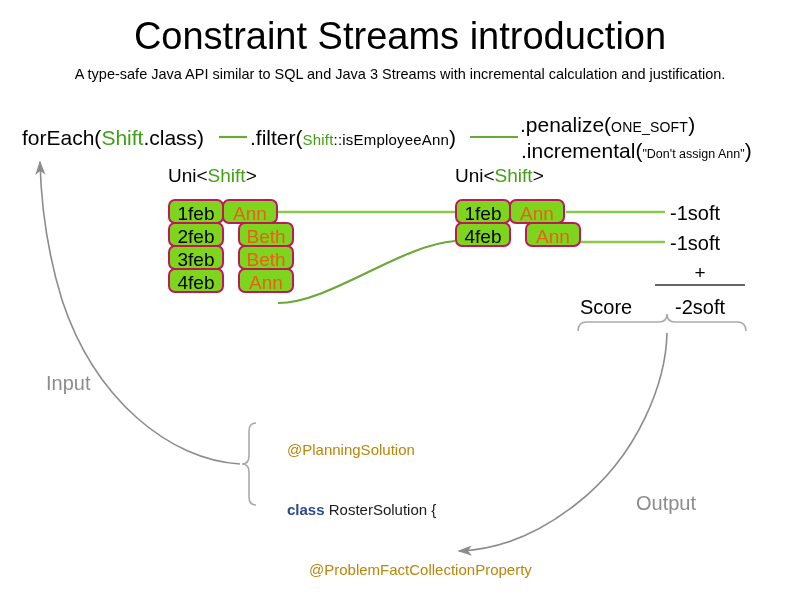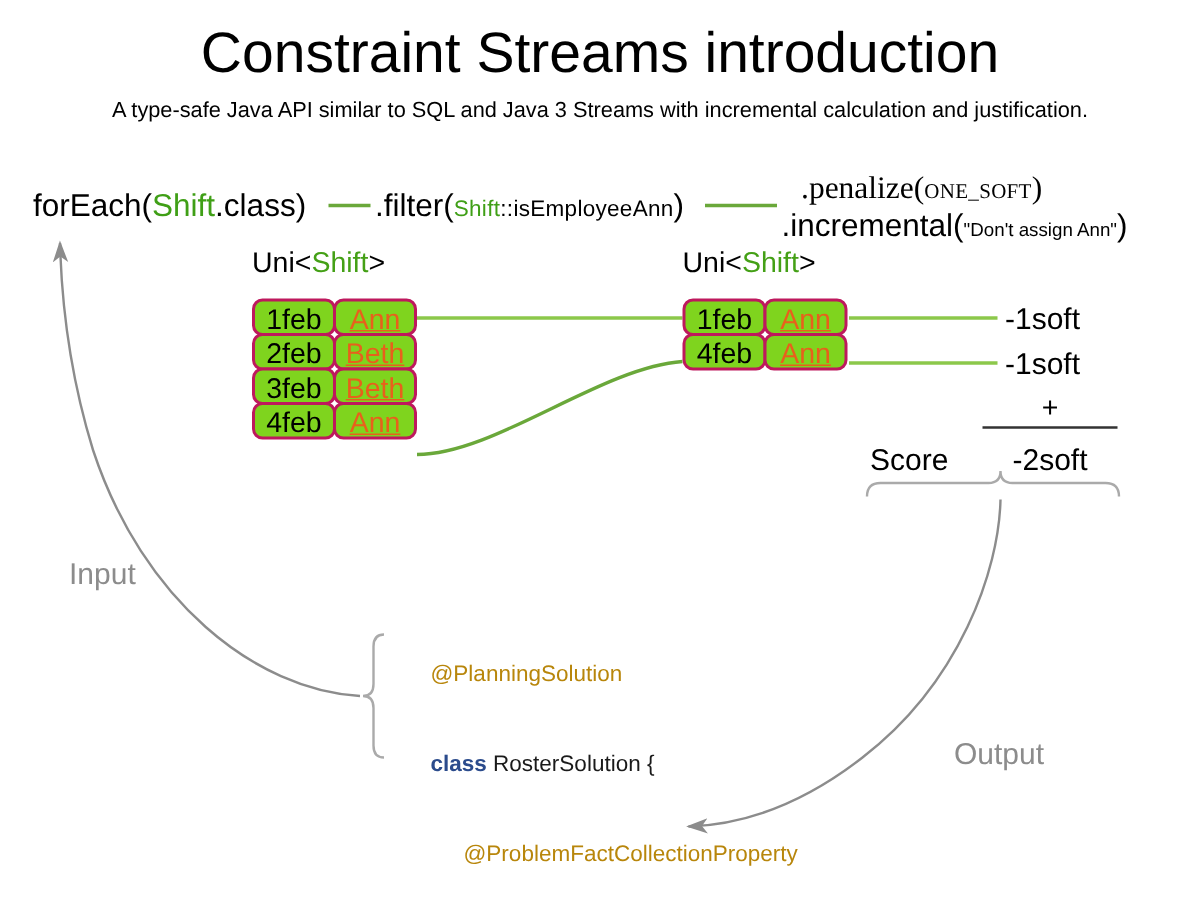--- a/index.html
+++ b/index.html
@@ -46,21 +46,21 @@
 
   
   .pipe-text { font-size: 21px; color: #000; white-space: nowrap; }
   .green { color: #3f9f16; }
   .green-bright { color: #44a016; }
   .small-caps { font-size: 14px; letter-spacing: .2px; }
   .small-str { font-size: 12.5px; }
 
   #foreach-node { left: 22px; top: 126px; }
   #filter-node { left: 250px; top: 126px; }
-  #penalize-node { left: 534px; top: 113px; font-family: Liberation Serif, serif; }
+  #penalize-node { left: 520px; top: 113px; }
   #asconstraint-node { left: 521px; top: 139px; }
 
   .uni-label { font-size: 19px; color: #000; white-space: nowrap; }
   #uni-left { left: 168px; top: 165px; }
   #uni-right { left: 455px; top: 165px; }
 
   
   .shift-row {
     display: flex;
     align-items: stretch;
@@ -71,22 +71,22 @@
     border-radius: 7px;
     height: 25px;
     line-height: 25px;
     font-size: 19px;
     text-align: center;
     box-sizing: border-box;
     padding: 0 3px;
     position: relative;
   }
   .cell.date { color: #000000; width: 56px; }
-  .cell.name { color: #e8601c; width: 56px; margin-left: -2px; text-decoration: underline; }
-  .shift-row + .shift-row { margin-top: -2px; }
+  .cell.name { color: #e8601c; width: 56px; margin-left: -2px; }
+  .shift-row + .shift-row { margin-top: -2px; gap: 16px; }
 
   #left-table { left: 168px; top: 199px; }
   #right-table { left: 455px; top: 199px; }
 
   
   .soft-val { font-size: 20px; color: #000; }
   #soft1 { left: 670px; top: 202px; }
   #soft2 { left: 670px; top: 232px; }
 
   

